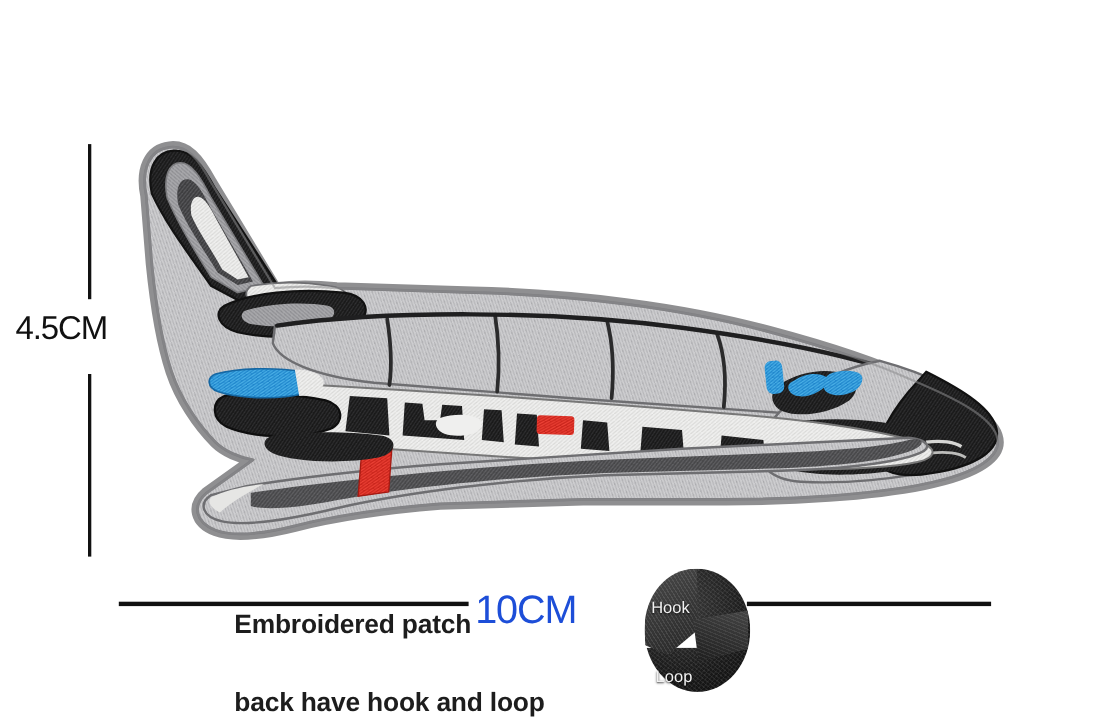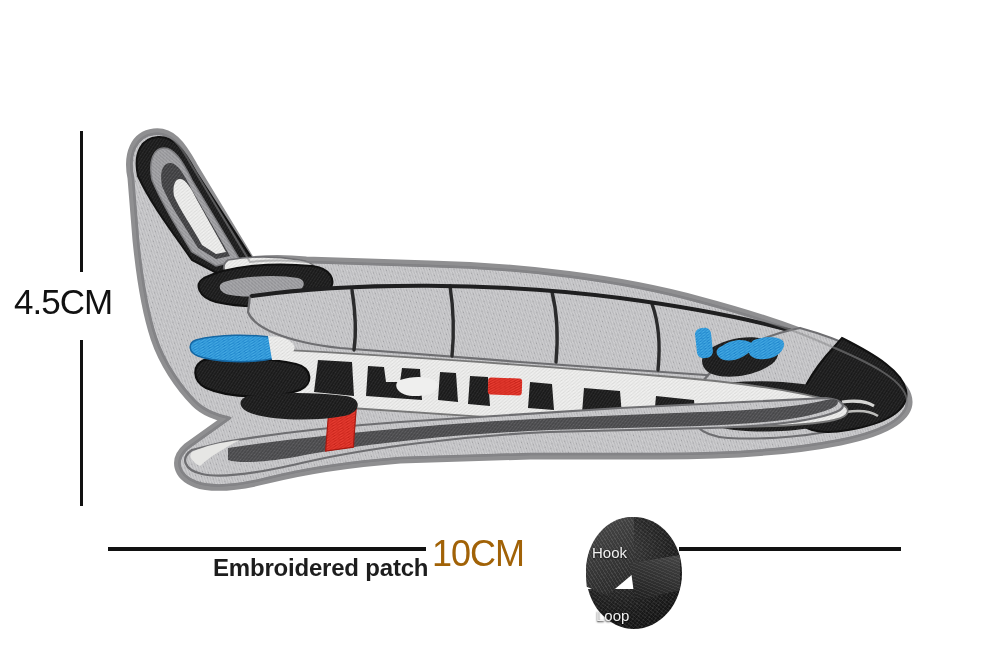--- a/index.html
+++ b/index.html
@@ -24,32 +24,32 @@
   }
   .ruler-h {
     position: absolute;
     height: 4px;
     background: #111111;
   }
   .dim-label-v {
     position: absolute;
     left: 14px;
     top: 282px;
-    font-size: 35px;
+    font-size: 30px;
     letter-spacing: -1px;
     color: #111111;
     font-family: "Liberation Sans", sans-serif;
   }
   .dim-label-h {
     position: absolute;
     left: 432px;
     top: 533px;
     font-size: 36px;
     letter-spacing: -1px;
-    color: #a16207;
+    color: #1d4ed8;
     font-family: "Liberation Sans", sans-serif;
   }
 
   
   .spec-block {
     position: absolute;
     left: 213px;
     top: 512px;
     color: #1d1d1d;
     font-weight: bold;
@@ -137,20 +137,21 @@
   <div class="dim-label-v">4.5CM</div>
 
   <div class="ruler-h" style="left:108px; top:547px; width:318px;"></div>
 
   <div class="ruler-h" style="left:679px; top:547px; width:222px;"></div>
 
   <div class="dim-label-h">10CM</div>
 
   <div class="spec-block">
     <span class="spec-line">Embroidered patch</span>
+    <span class="spec-line">back have hook and loop</span>
   </div>
 
   <div class="hookloop">
     <div class="hl-disc"></div>
     <div class="hl-notch"></div>
     <div class="hl-hook-flap"></div>
     <div class="hl-wedge"></div>
     <span class="hl-text hl-hook-label">Hook</span>
     <span class="hl-text hl-loop-label">Loop</span>
   </div>

